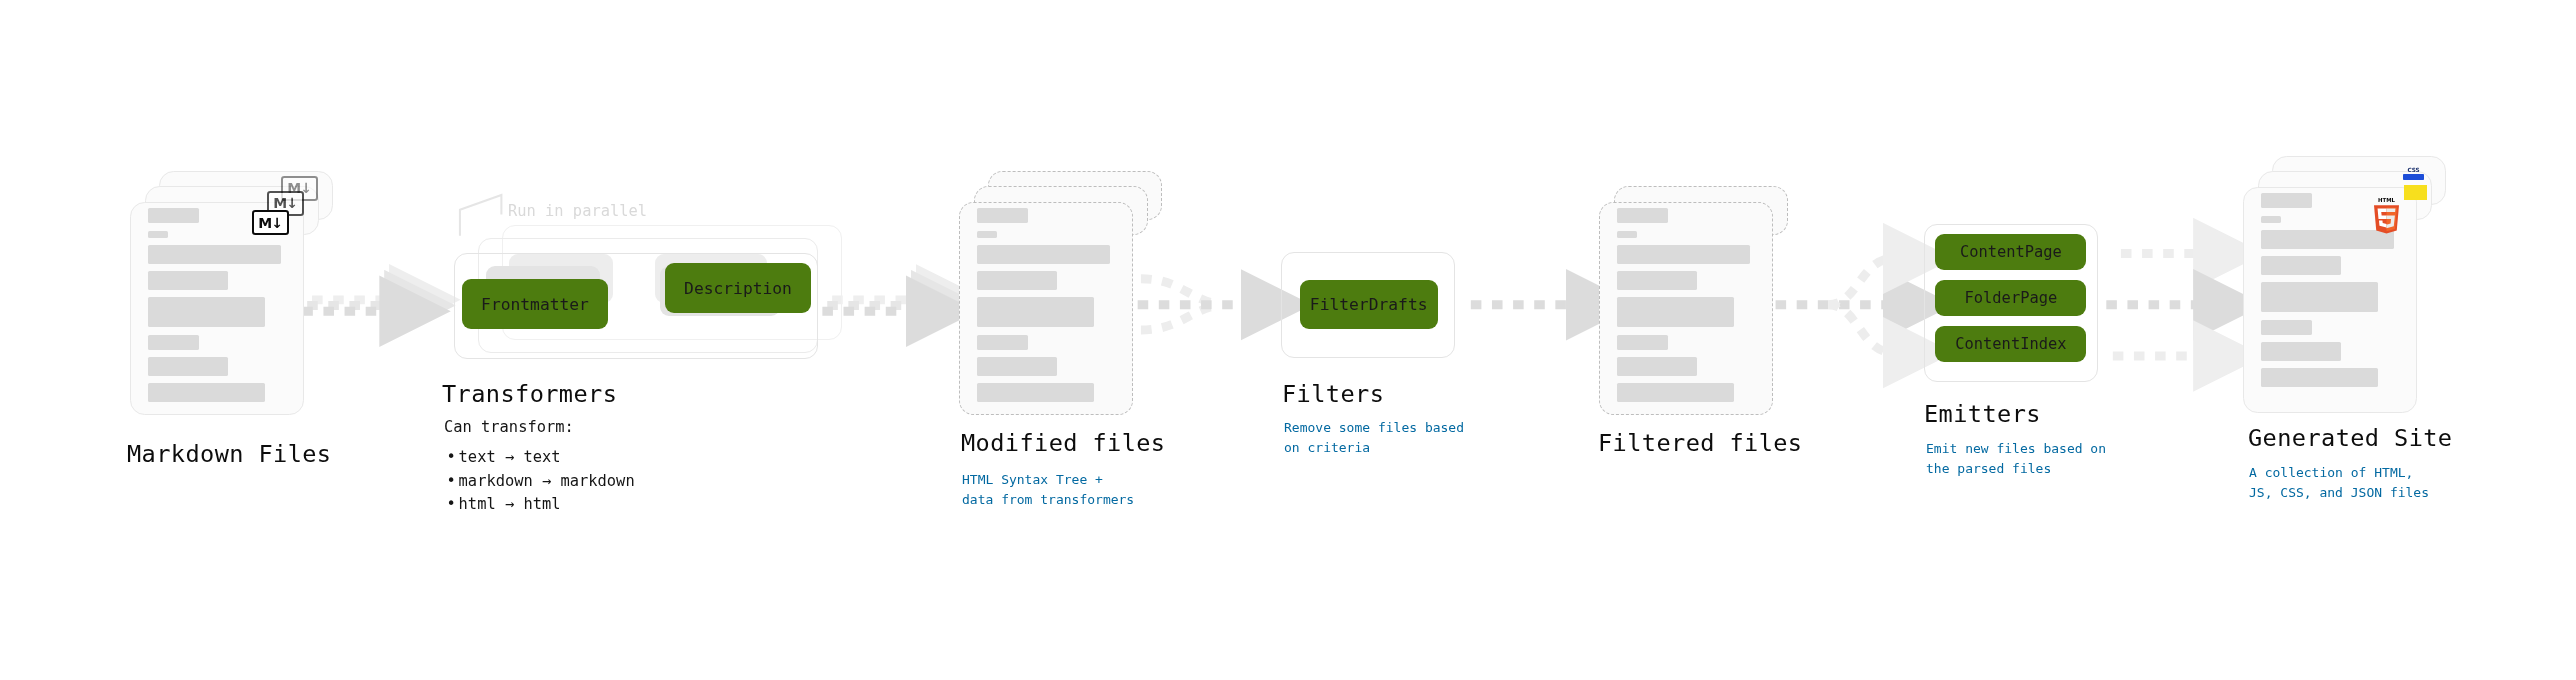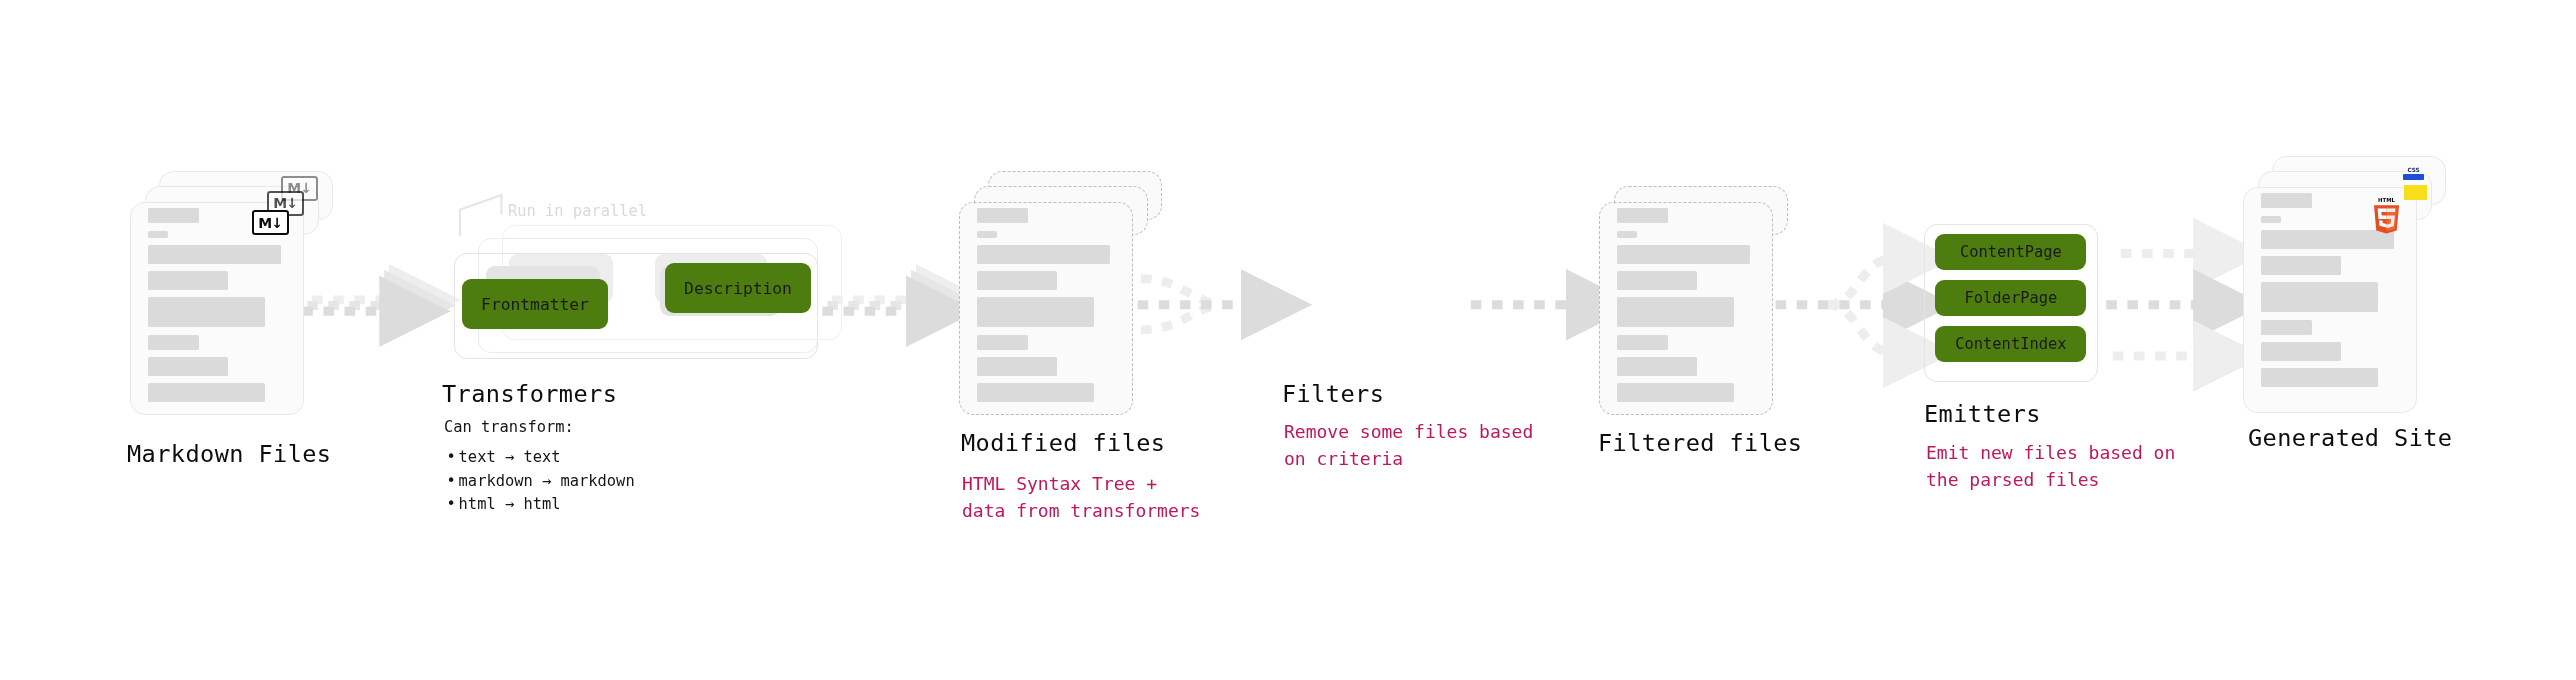--- a/index.html
+++ b/index.html
@@ -105,23 +105,23 @@
   .title {
     position: absolute;
     font-size: 23.6px;
     font-weight: 400;
     letter-spacing: 0.4px;
     white-space: nowrap;
     color: #0d0d0d;
   }
   .subtitle {
     position: absolute;
-    font-size: 18px;
+    font-size: 13px;
     line-height: 1.52;
-    color: #be185d;
+    color: #0369a1;
     white-space: pre-line;
   }
   .bullets {
     position: absolute;
     font-size: 15.4px;
     line-height: 1.52;
     color: #151515;
     list-style: none;
     margin: 0;
     padding: 0;
@@ -301,20 +301,26 @@
         <div class="bar h1" style="width:51px;"></div>
         <div class="bar h3" style="width:80px;"></div>
         <div class="bar h3" style="width:117px;"></div>
       </div>
     </div>
   </div>
   <div class="title" style="left:961px; top:429px;">Modified files</div>
   <div class="subtitle" style="left:962px; top:470px;">HTML Syntax Tree +
 data from transformers</div>
 
+  <div class="node" style="left:1281px; top:252px;">
+    <div class="proc-stack" style="width:177px;height:106px;">
+      <div class="proc-box" style="left:0; top:0; width:174px; height:106px;"></div>
+      <div class="pill" style="left:18.7px; top:28px; width:138px; height:49px;">FilterDrafts</div>
+    </div>
+  </div>
   <div class="title" style="left:1282px; top:380px;">Filters</div>
   <div class="subtitle" style="left:1284px; top:418px;">Remove some files based
 on criteria</div>
 
   <div class="node" style="left:1599px; top:171px;">
     <div class="card-stack" style="width:203px;height:244px;">
       <div class="card dashed back1"></div>
       <div class="card dashed front"></div>
       <div class="bars" style="z-index:5;">
         <div class="bar h1" style="width:51px;"></div>
@@ -372,15 +378,17 @@
         <div class="bar h3" style="width:133px;"></div>
         <div class="bar h3" style="width:80px;"></div>
         <div class="bar h4" style="width:117px;"></div>
         <div class="bar h1" style="width:51px;"></div>
         <div class="bar h3" style="width:80px;"></div>
         <div class="bar h3" style="width:117px;"></div>
       </div>
     </div>
   </div>
   <div class="title" style="left:2248px; top:424px;">Generated Site</div>
+  <div class="subtitle" style="left:2249px; top:463px;">A collection of HTML,
+JS, CSS, and JSON files</div>
 
 </div>
 
 
 </body></html>

